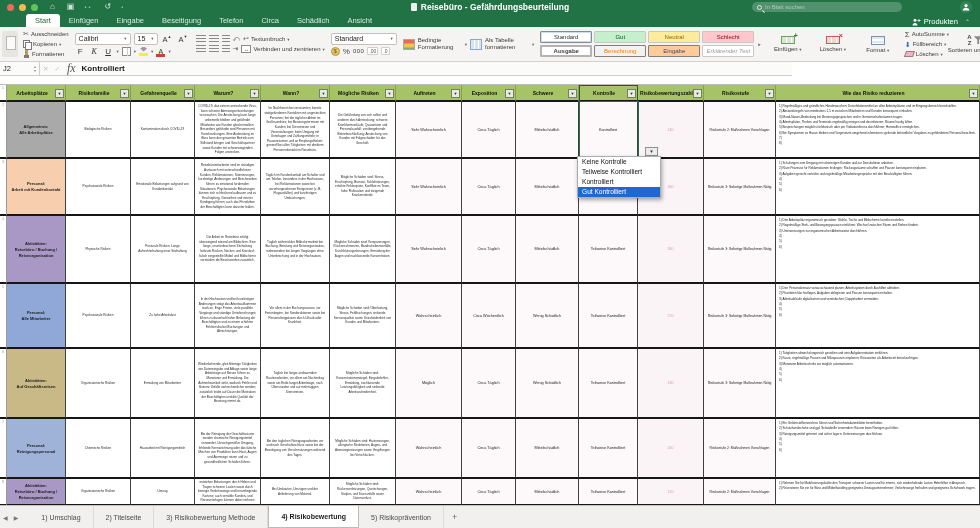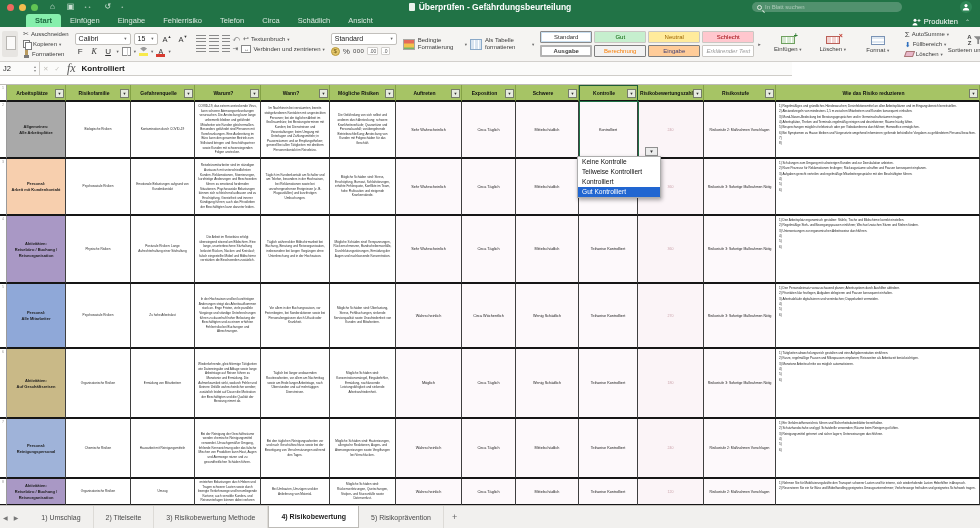--- a/index.html
+++ b/index.html
@@ -17,21 +17,21 @@
   .doc-ic{display:inline-block;width:6px;height:8px;background:#eaf3ec;border-radius:1px;margin-right:4px;vertical-align:-1px}
   .searchbox{position:absolute;right:78px;top:2px;width:150px;height:10px;border-radius:5px;background:rgba(255,255,255,.22);display:flex;align-items:center;padding:0 5px;gap:3px}
   .mag{width:5px;height:5px;border:1px solid #dfeadf;border-radius:50%;position:relative}
   .mag:after{content:"";position:absolute;width:3px;height:1px;background:#dfeadf;transform:rotate(45deg);left:4px;top:5px}
   .search-ph{color:#cfe0d4;font-size:6px;opacity:.7}
   .presence{position:absolute;right:8px;top:1px;width:12px;height:12px;border-radius:50%;background:#2f8757;display:flex;align-items:center;justify-content:center}
 
   
   .tabrow{position:absolute;left:0;top:14px;width:980px;height:13px;background:#217346;display:flex;align-items:flex-end;padding-left:26px}
   .rtab{color:#dcead f;color:#d9e8de;font-size:7.5px;padding:2px 9px;border-radius:3px 3px 0 0;line-height:9px}
-  .rtab.active{background:#86efac;color:#1e6b41;font-weight:700}
+  .rtab.active{background:#ffffff;color:#1e6b41;font-weight:400}
   .share{position:absolute;right:10px;bottom:1px;display:flex;align-items:center;gap:3px;color:#fff;font-size:7.5px}
   .share .chev{color:#cfe3d6;font-size:6px;margin-left:4px}
 
   
   .ribbon{position:absolute;left:0;top:27px;width:980px;height:35px;background:#f5f4f2;border-bottom:1px solid #d2d0cc;display:flex;align-items:stretch;padding:2px 0 2px 2px;overflow:hidden}
   .sep{width:1px;background:#dbd9d5;margin:1px 3px}
   .rgrp{display:flex;align-items:center;gap:3px}
   .lbl{font-size:6px;color:#3a3a3a;white-space:nowrap}
   .dar{font-size:4.5px;color:#666}
   .paste-stub{width:16px;height:26px;background:#e7e5e2;border-radius:2px;margin-right:2px;position:relative}
@@ -154,39 +154,39 @@
     <div class="lights">
       <div class="light l-red"></div>
       <div class="light l-yel"></div>
       <div class="light l-grn"></div>
     </div>
     <div class="tb-ic">⌂</div>
     <div class="tb-ic">▣</div>
     <div class="tb-dots">••</div>
     <div class="tb-ic">↺</div>
     <div class="tb-dots">•</div>
-    <div class="tb-title"><span class="doc-ic"></span><span>Überprüfen - Gefährdungsbeurteilung</span></div>
+    <div class="tb-title"><span class="doc-ic"></span><span>Reisebüro - Gefährdungsbeurteilung</span></div>
     <div class="searchbox">
       <div class="mag"></div>
       <div class="search-ph">In Blatt suchen</div>
     </div>
     <div class="presence">
       <svg width="8" height="8" viewBox="0 0 8 8">
           <circle cx="4" cy="2.6" r="1.6" fill="#fff"></circle>
           <path d="M0.8 7.6c0-1.8 1.4-2.8 3.2-2.8s3.2 1 3.2 2.8z" fill="#fff"></path>
         </svg>
     </div>
   </div>
 
   <div class="tabrow">
     <div id="ribbon-tabs" style="display:flex">
         <div class="rtab active">Start</div>
         <div class="rtab">Einfügen</div>
         <div class="rtab">Eingabe</div>
-        <div class="rtab">Fehlerrisiko</div>
+        <div class="rtab">Beseitigung</div>
         <div class="rtab">Telefon</div>
         <div class="rtab">Circa</div>
         <div class="rtab">Schädlich</div>
         <div class="rtab">Ansicht</div>
       </div>
     <div class="share">
       <svg width="9" height="8" viewBox="0 0 9 8">
           <circle cx="3" cy="2.2" r="1.5" fill="#fff"></circle>
           <path d="M0.5 7.5c0-1.6 1.2-2.5 2.5-2.5s2.5 .9 2.5 2.5z" fill="#fff"></path>
           <path d="M7 1v3M5.5 2.5h3" stroke="#fff" stroke-width="0.8"></path>

